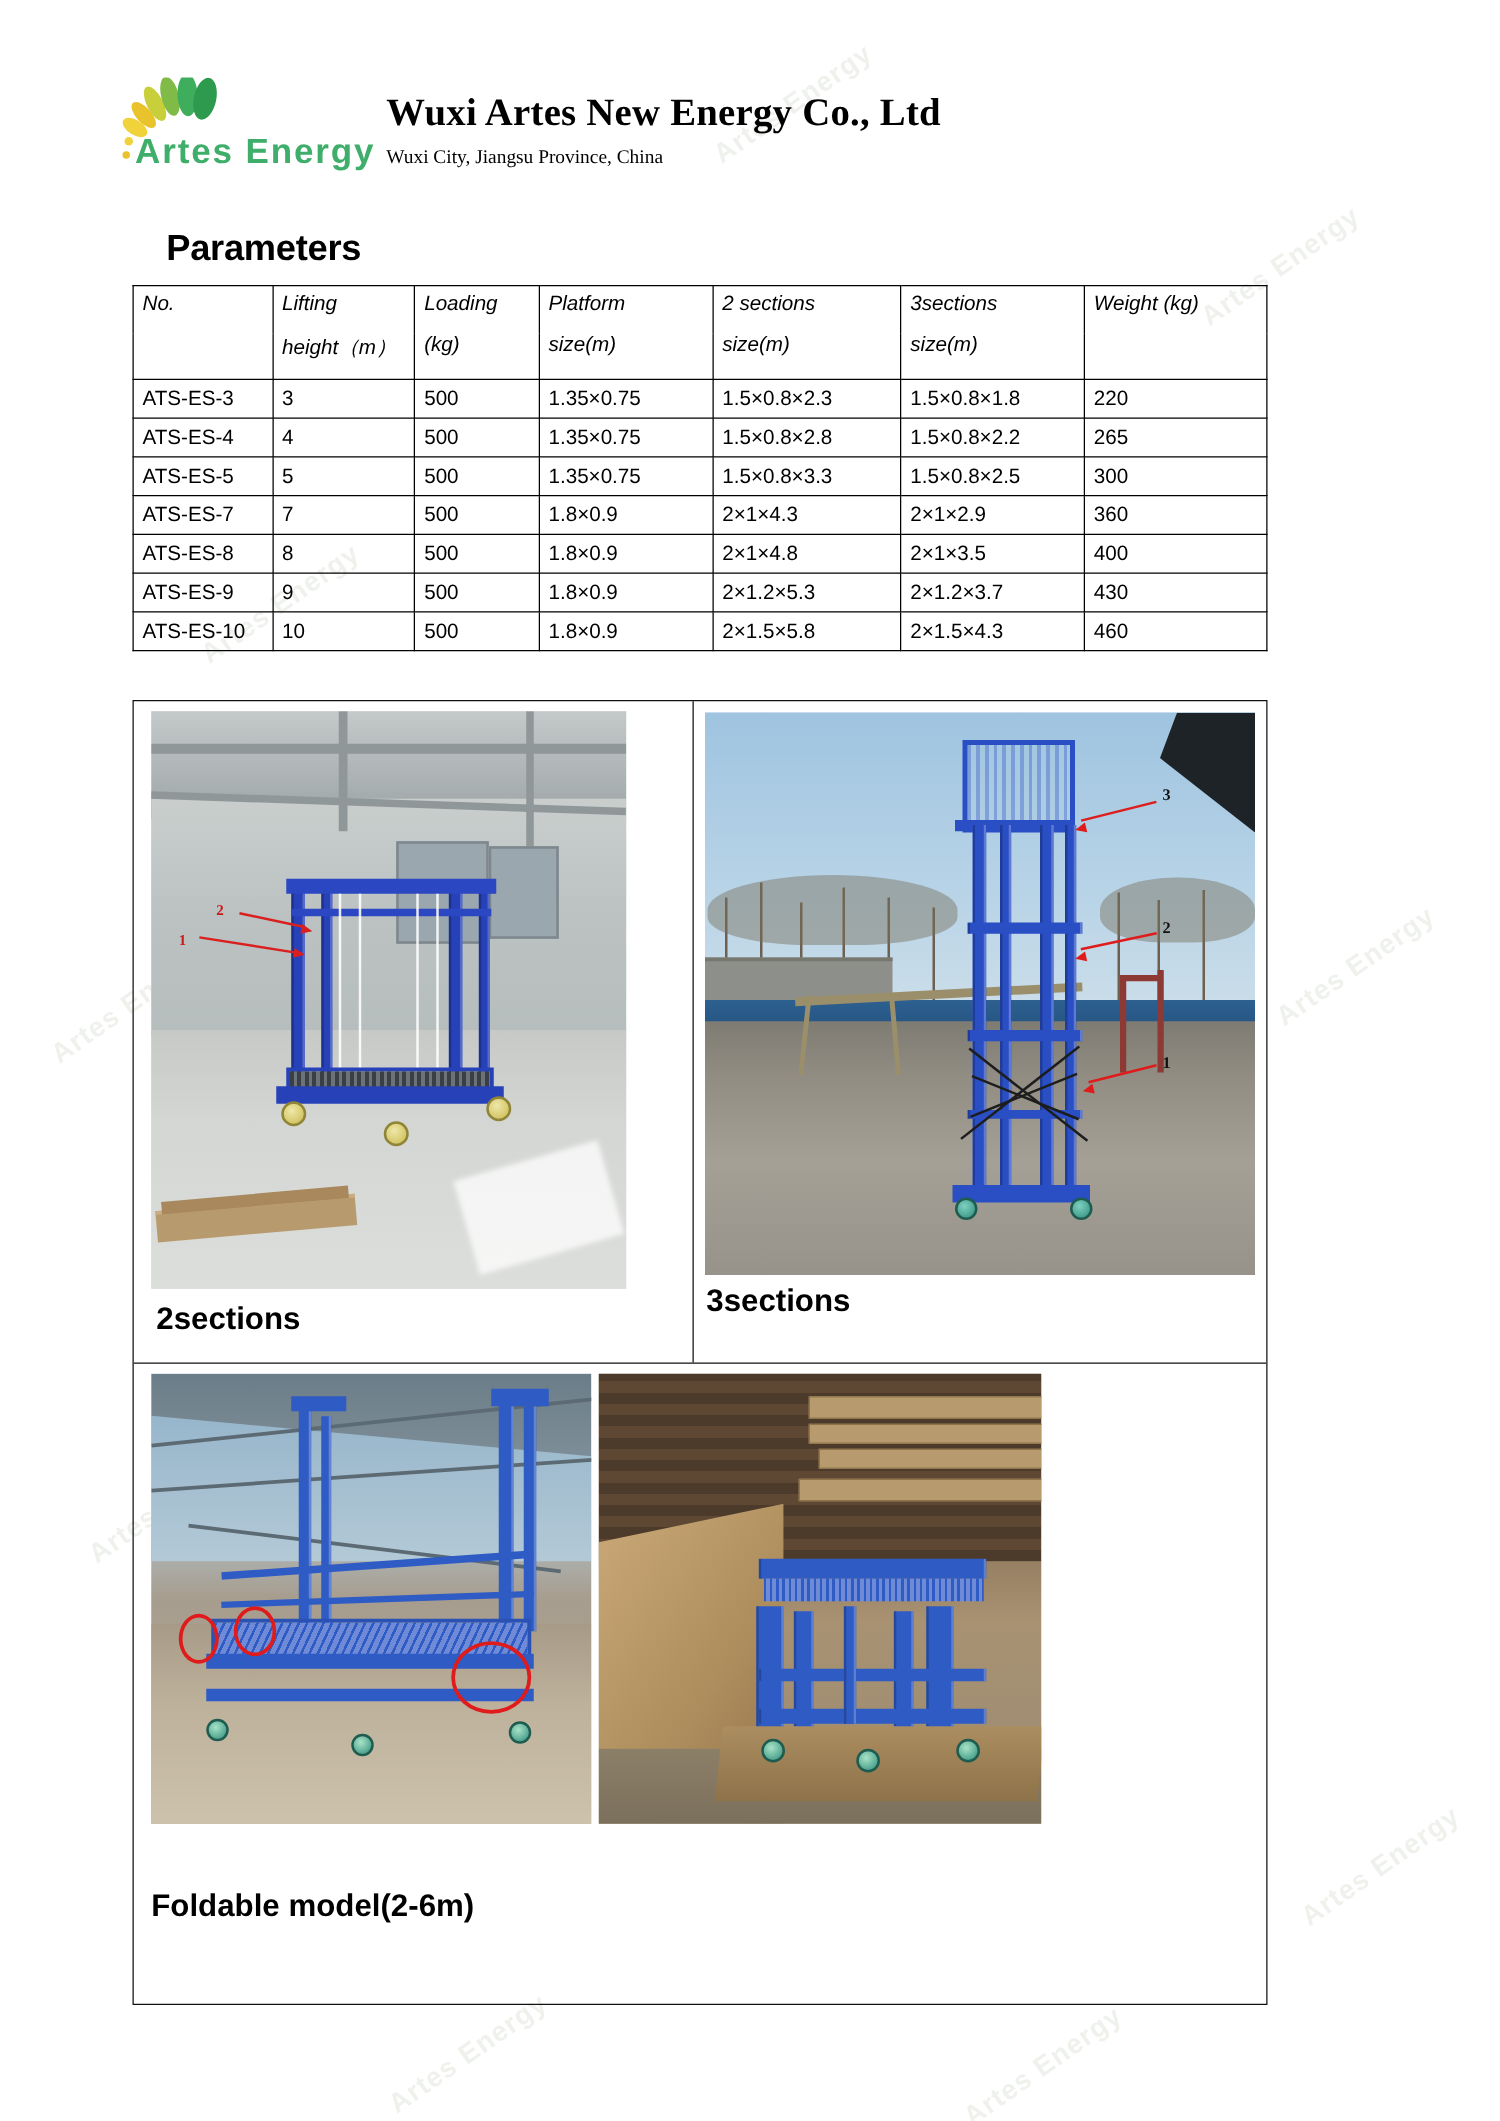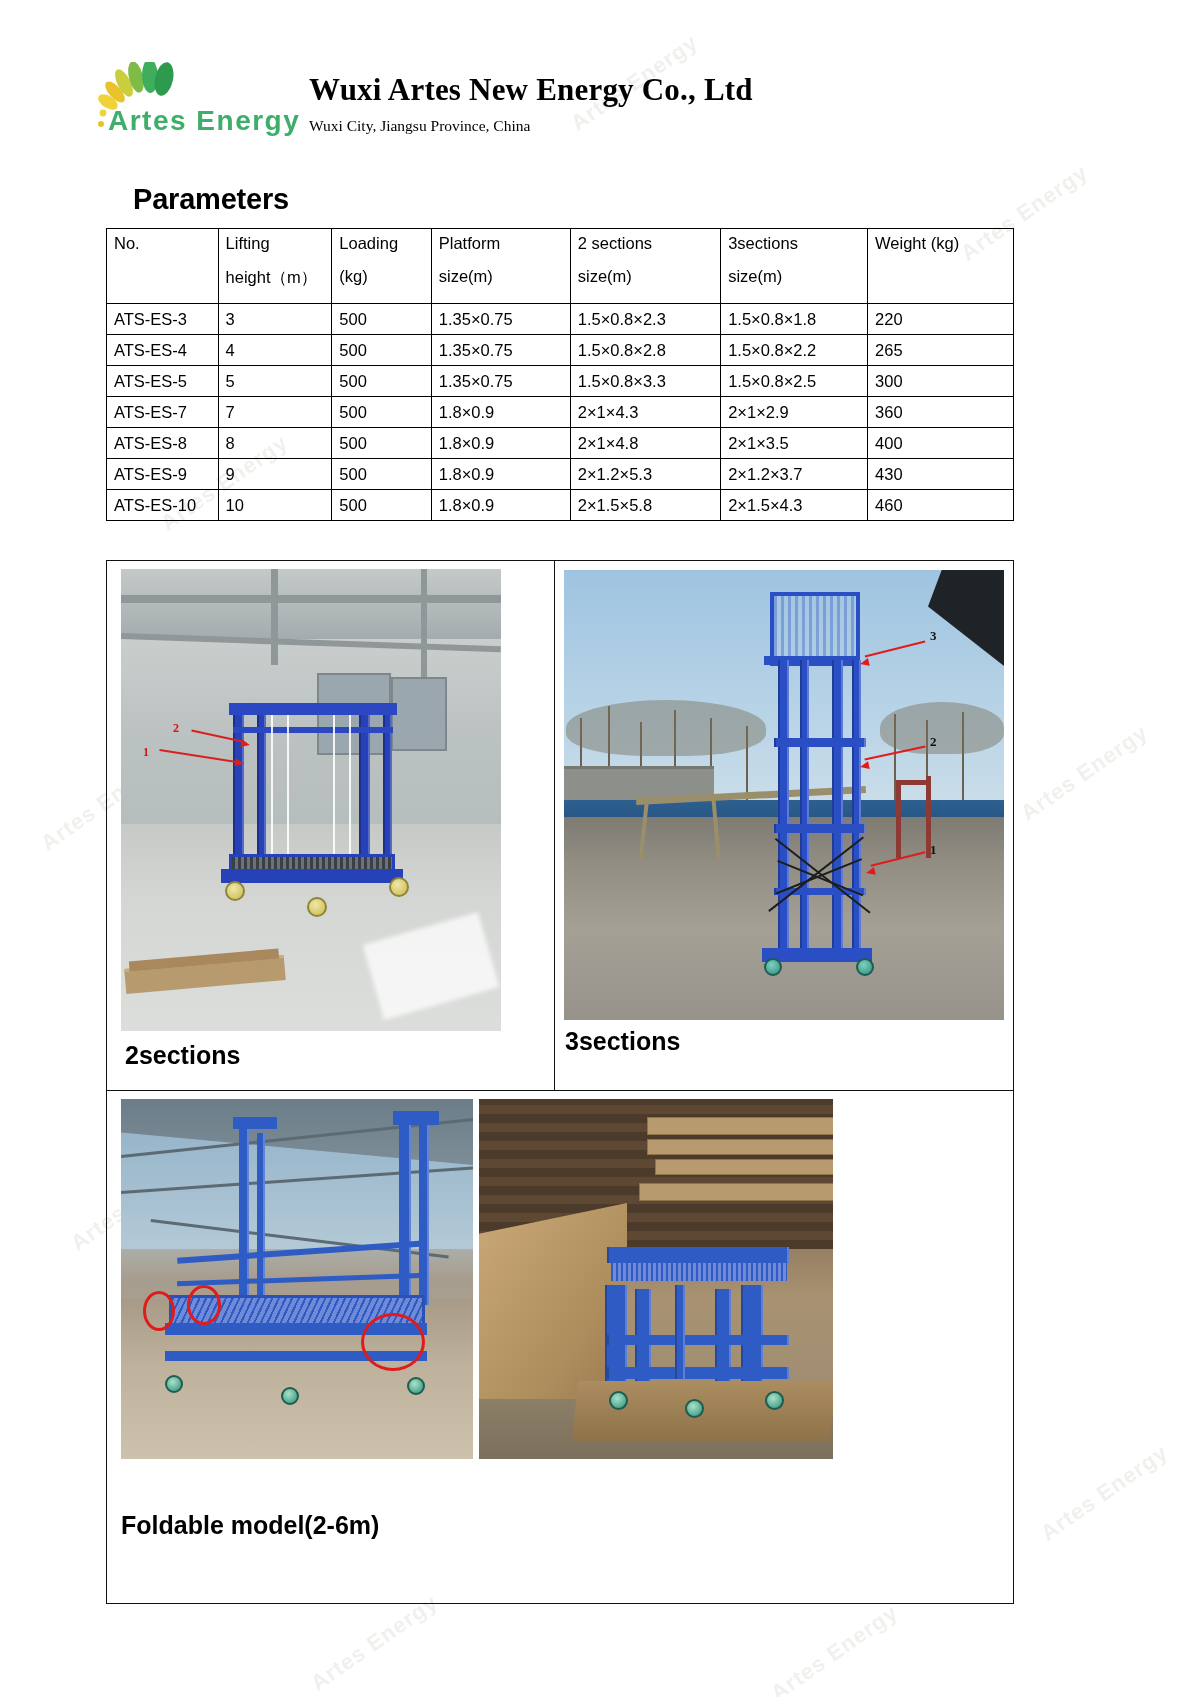--- a/index.html
+++ b/index.html
@@ -97,20 +97,21 @@
     padding: 3px 0 3px 7px;
     height: 24px;
     vertical-align: middle;
     background: transparent;
     font-family: "Liberation Sans", sans-serif;
   }
   .params-table thead td {
     height: 30px;
     vertical-align: top;
     padding-top: 5px;
+    font-style: italic;
   }
   .params-table thead tr:last-child td {
     border-top: none;
     padding-top: 0;
     padding-bottom: 6px;
   }
   .params-table thead tr:first-child td {
     border-bottom: none;
   }
   .col-no     { width: 113px; }

